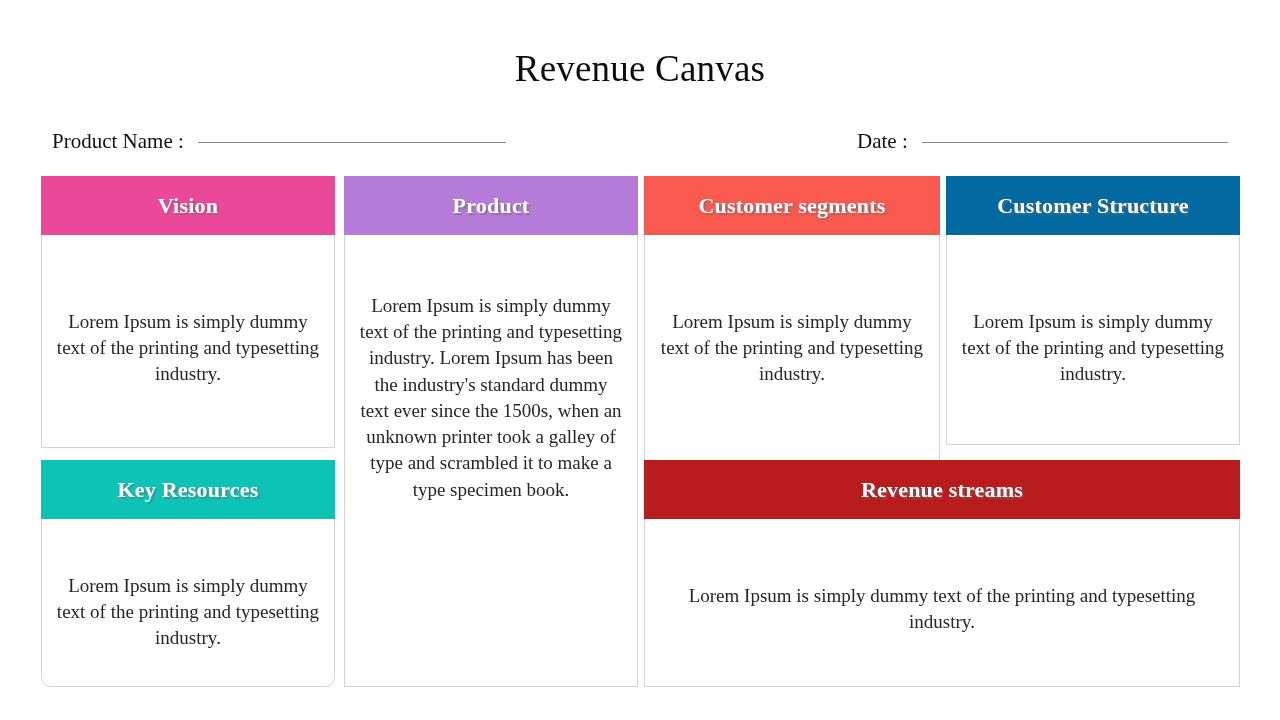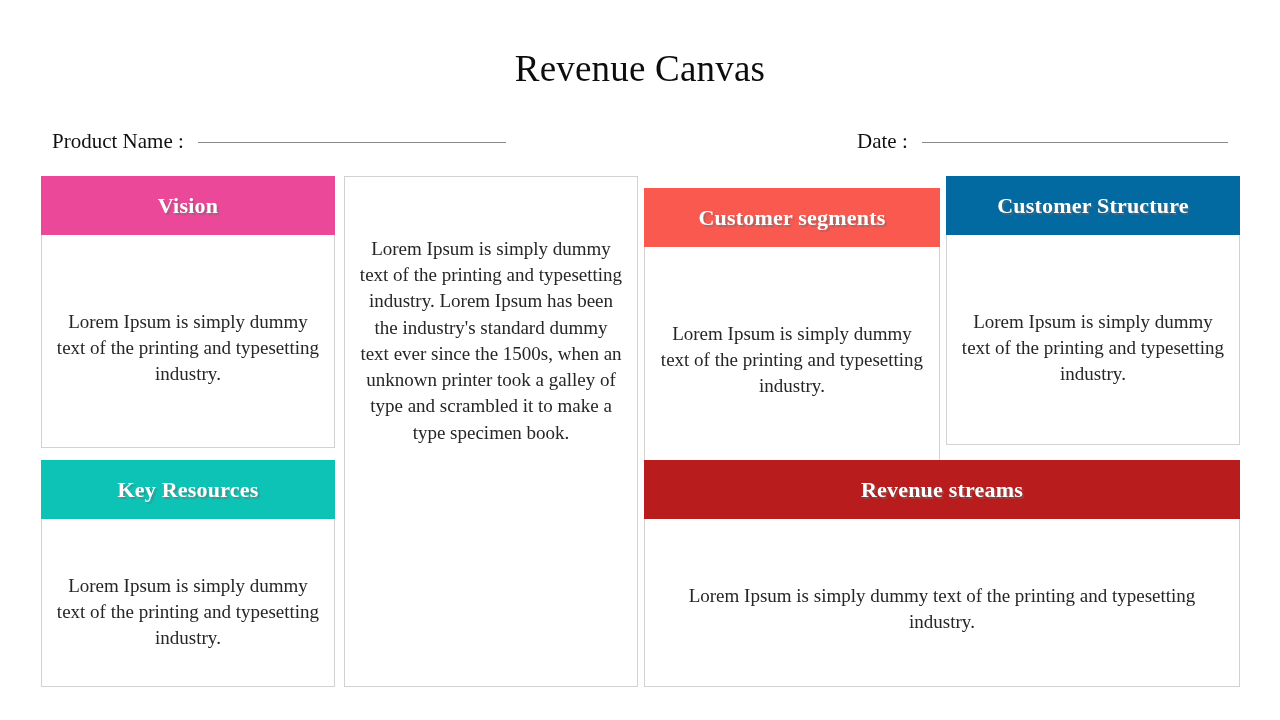--- a/index.html
+++ b/index.html
@@ -107,23 +107,23 @@
   .card-body-text {
     font-size: 19px;
     line-height: 1.38;
     text-align: center;
     color: #262626;
   }
 
   
   #card-vision           { left: 0px;   top: 0px;   width: 294px; height: 272px; }
   #card-product          { left: 303px; top: 0px;   width: 294px; height: 511px; }
-  #card-customer-segments{ left: 603px; top: 12px;   width: 296px; height: 325px; }
+  #card-customer-segments{ left: 603px; top: 0px;   width: 296px; height: 325px; }
   #card-customer-structure{left: 905px; top: 0px;   width: 294px; height: 269px; }
-  #card-key-resources    { left: 0px;   top: 284px; width: 294px; height: 227px; }
+  #card-key-resources    { left: 0px;   top: 284px; width: 294px; height: 227px; border-radius: 9px; }
   #card-revenue-streams  { left: 603px; top: 284px; width: 596px; height: 227px; }
 
   
   #card-product .card-body { align-items: flex-start; padding-top: 40px; }
   #card-vision .card-body,
   #card-customer-segments .card-body,
   #card-customer-structure .card-body { align-items: flex-start; padding-top: 56px; }
   #card-key-resources .card-body { align-items: flex-start; padding-top: 36px; }
   #card-revenue-streams .card-body { align-items: flex-start; padding-top: 46px; }
   #card-revenue-streams .card-body-text { max-width: 520px; }
@@ -152,20 +152,23 @@
   <div class="card" id="card-vision">
     <div class="card-header" style="background: #ec4899;">
       <span class="card-header-text">Vision</span>
     </div>
     <div class="card-body">
       <p class="card-body-text">Lorem Ipsum is simply dummy text of the printing and typesetting industry.</p>
     </div>
   </div>
 
   <div class="card" id="card-product">
+    <div class="card-header" style="background: rgb(181, 123, 216);">
+      <span class="card-header-text">Product</span>
+    </div>
     <div class="card-body">
       <p class="card-body-text">Lorem Ipsum is simply dummy text of the printing and typesetting industry. Lorem Ipsum has been the industry's standard dummy text ever since the 1500s, when an unknown printer took a galley of type and scrambled it to make a type specimen book.</p>
     </div>
   </div>
 
   <div class="card" id="card-customer-segments">
     <div class="card-header" style="background: rgb(250, 89, 80);">
       <span class="card-header-text">Customer segments</span>
     </div>
     <div class="card-body">

